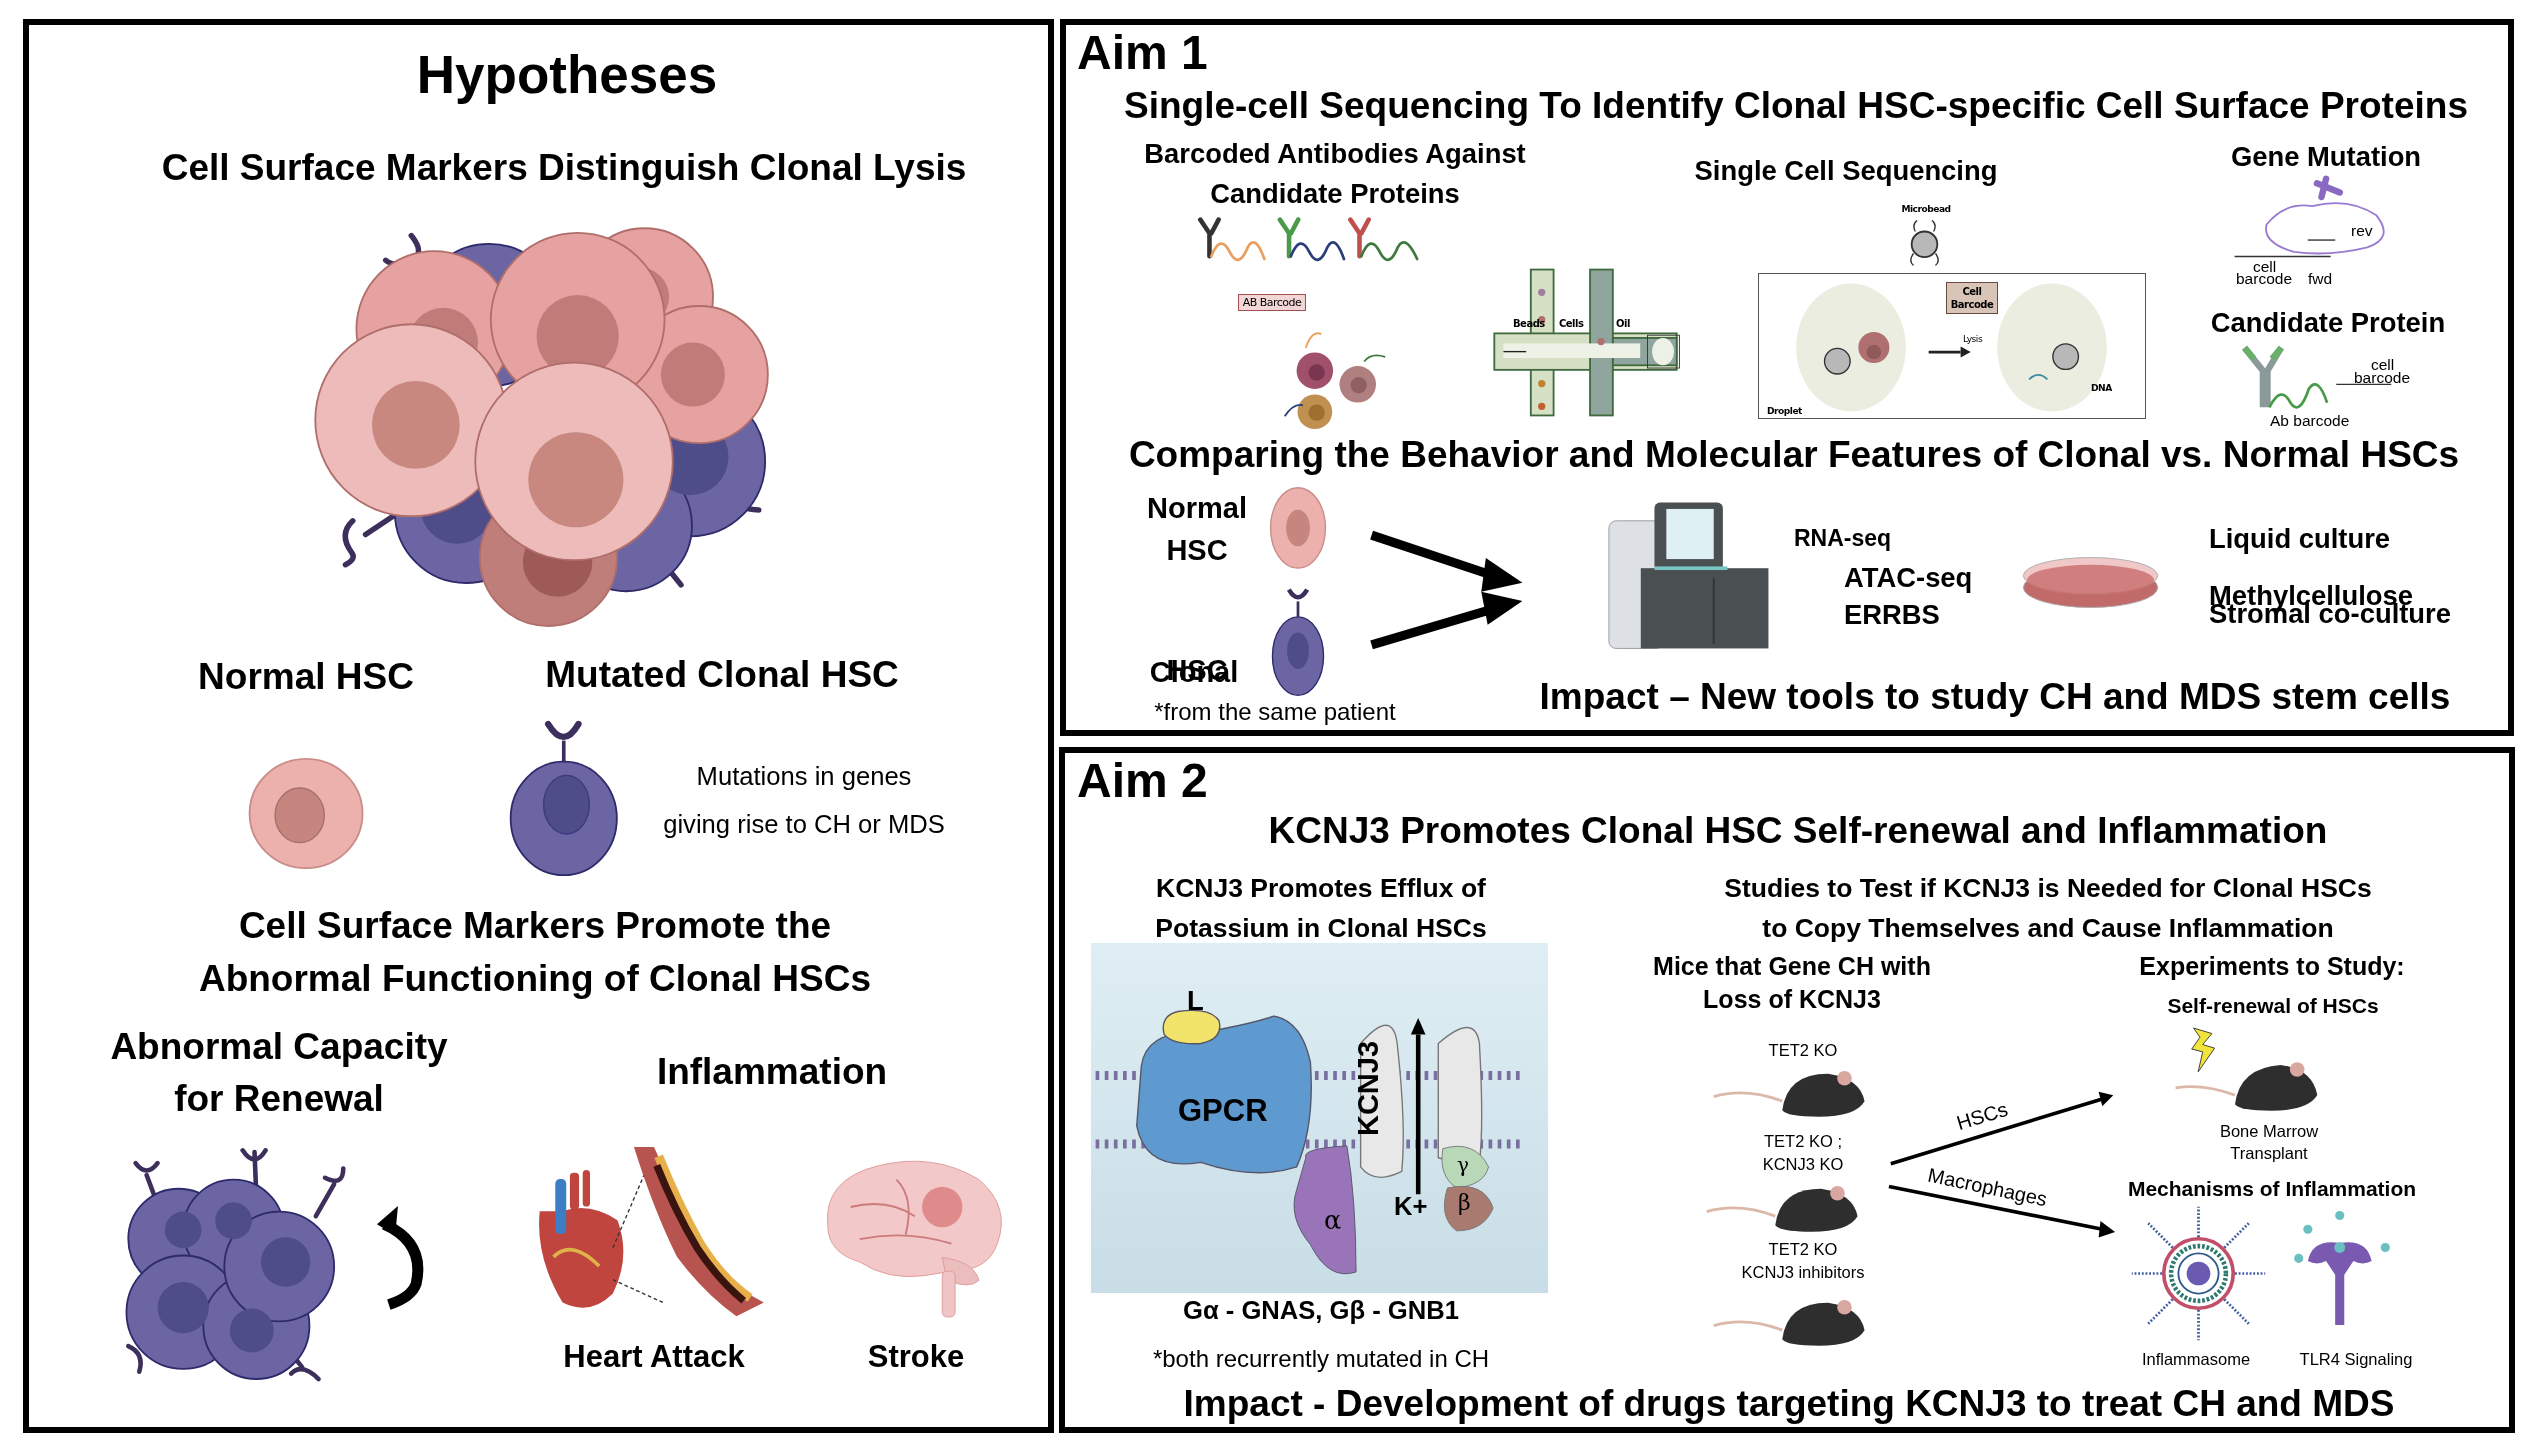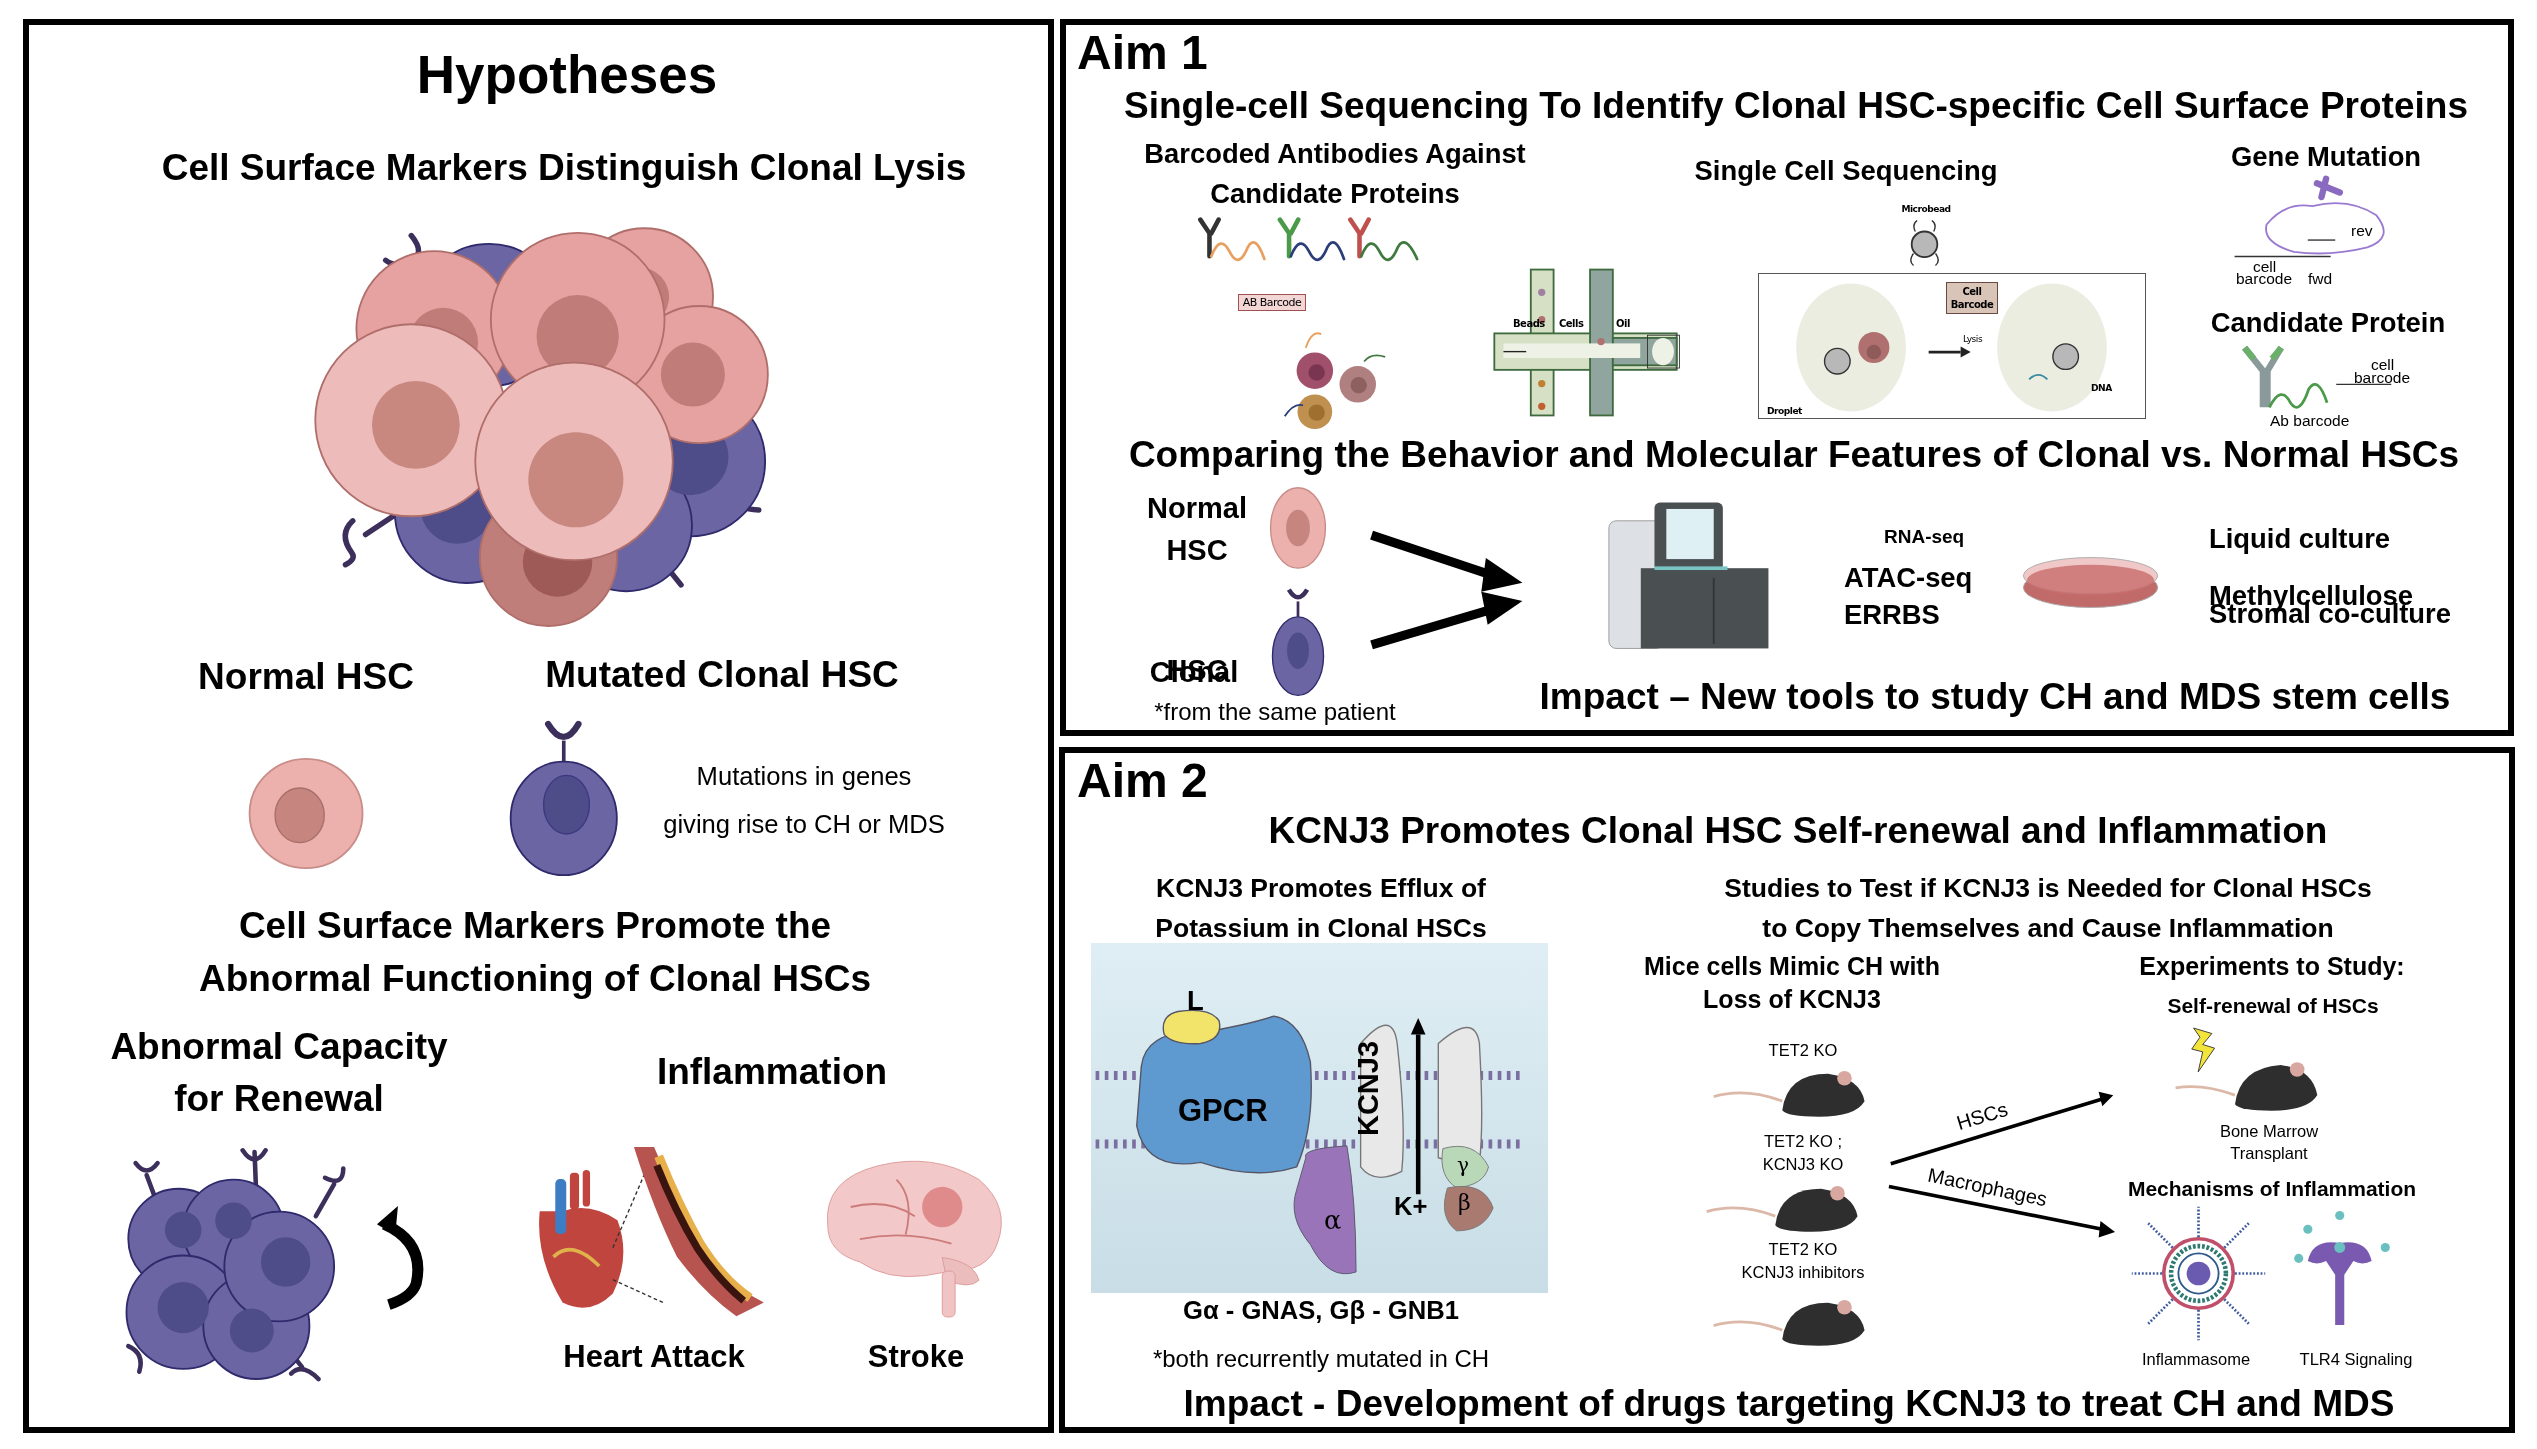--- a/index.html
+++ b/index.html
@@ -262,21 +262,21 @@
 
 <svg style="left:1604px;top:498px;" width="183" height="155" viewBox="0 0 200 170">
   <rect x="5" y="25" width="60" height="140" fill="#dde0e4" stroke="#999" rx="8"></rect>
   <rect x="55" y="5" width="75" height="75" fill="#4a4f52" rx="6"></rect>
   <rect x="68" y="12" width="52" height="55" fill="#dff0f5"></rect>
   <rect x="40" y="77" width="140" height="88" fill="#4a4f52"></rect>
   <rect x="55" y="75" width="80" height="4" fill="#7ac4c4"></rect>
   <line x1="120" y1="88" x2="120" y2="160" stroke="#333" stroke-width="2"></line>
 </svg>
 
-<div class="t b" style="left:1884px;top:527px;font-size:19px;text-align:center;">RNA-seq</div>
+<div class="t b" style="left:1794px;top:527px;font-size:23px;text-align:center;">RNA-seq</div>
 <div class="t b" style="left:1844px;top:564px;font-size:27.4px;">ATAC-seq</div>
 <div class="t b" style="left:1844px;top:601px;font-size:27.4px;">ERRBS</div>
 
 <svg style="left:2020px;top:553px;" width="142" height="59" viewBox="0 0 155 65">
   <ellipse cx="77" cy="38" rx="74" ry="22" fill="#c06a6a" stroke="#aaa"></ellipse>
   <ellipse cx="77" cy="25" rx="74" ry="20" fill="#f0c8c8" stroke="#aaa"></ellipse>
   <ellipse cx="77" cy="30" rx="70" ry="17" fill="#c86c6c" opacity="0.8"></ellipse>
 </svg>
 
 <div class="t b" style="left:2209px;top:525px;font-size:27.4px;">Liquid culture</div>
@@ -317,21 +317,21 @@
   <div class="t" style="left:367px;top:249px;font-size:22px;font-family:'DejaVu Serif',serif;">β</div>
   <div class="t b" style="left:303px;top:251px;font-size:25.6px;">K+</div>
 </div>
 
 <div class="t b c" style="left:1321px;top:1298px;font-size:25.6px;">Gα - GNAS, Gβ - GNB1</div>
 <div class="t c" style="left:1321px;top:1347px;font-size:24px;">*both recurrently mutated in CH</div>
 
 <div class="t b c" style="left:2048px;top:875px;font-size:26.5px;">Studies to Test if KCNJ3 is Needed for Clonal HSCs</div>
 <div class="t b c" style="left:2048px;top:915px;font-size:26.5px;">to Copy Themselves and Cause Inflammation</div>
 
-<div class="t b c" style="left:1792px;top:954px;font-size:25px;">Mice cells Mimic CH with</div>
+<div class="t b c" style="left:1792px;top:954px;font-size:25px;">Mice that Gene CH with</div>
 <div class="t b c" style="left:1792px;top:987px;font-size:25px;">Loss of KCNJ3</div>
 
 <div class="t b c" style="left:2272px;top:954px;font-size:25px;">Experiments to Study:</div>
 <div class="t b c" style="left:2273px;top:995px;font-size:21px;">Self-renewal of HSCs</div>
 
 <div class="t c arial" style="left:1803px;top:1042px;font-size:16.5px;">TET2 KO</div>
 <svg style="left:1709px;top:1060px;" width="174" height="64" viewBox="0 0 190 70">
   <path d="M5 40 Q40 30 80 45" stroke="#dcb8a8" stroke-width="3" fill="none"></path>
   <path d="M80 55 Q85 15 130 15 Q165 20 170 45 Q160 62 120 62 Q85 62 80 55 Z" fill="#2e2e2e"></path>
   <circle cx="148" cy="20" r="8" fill="#d8a8a0"></circle>

